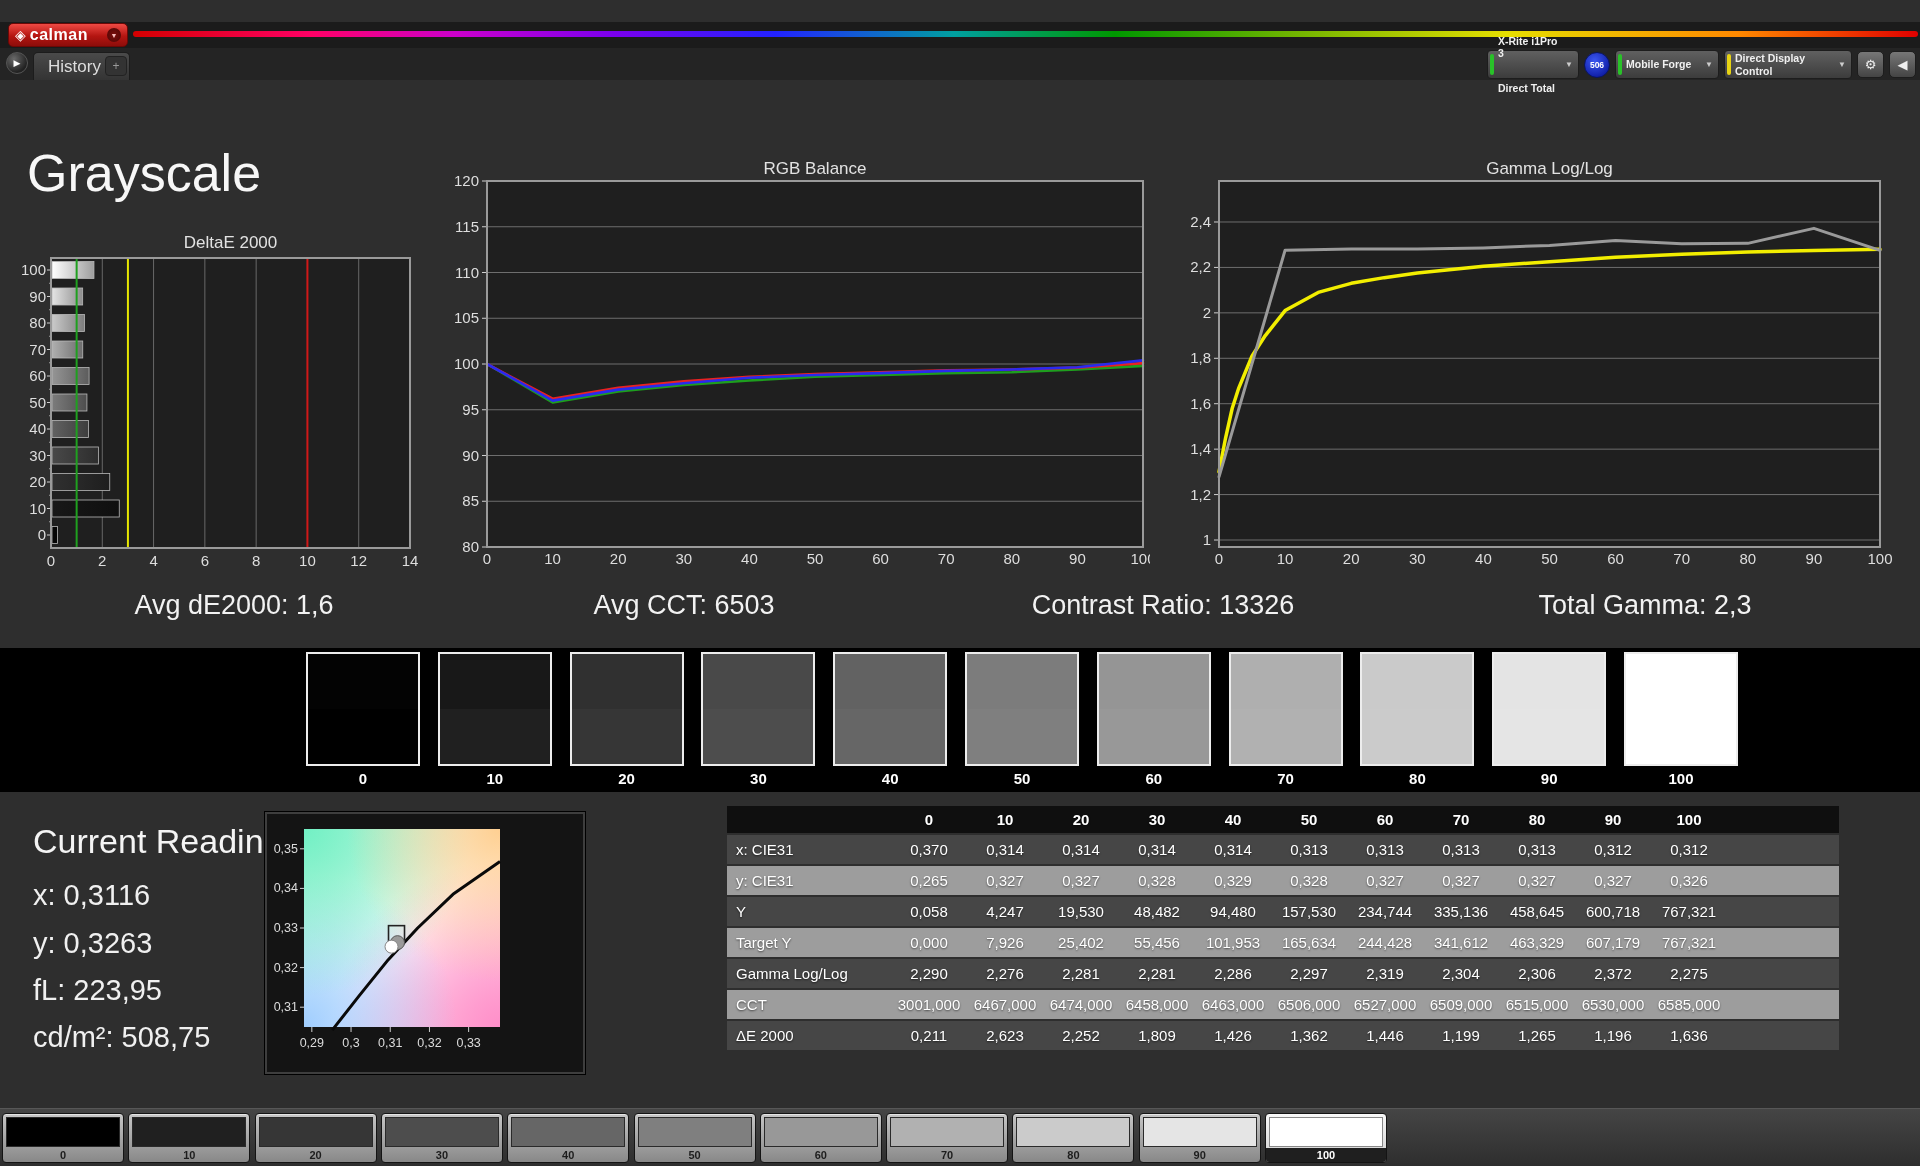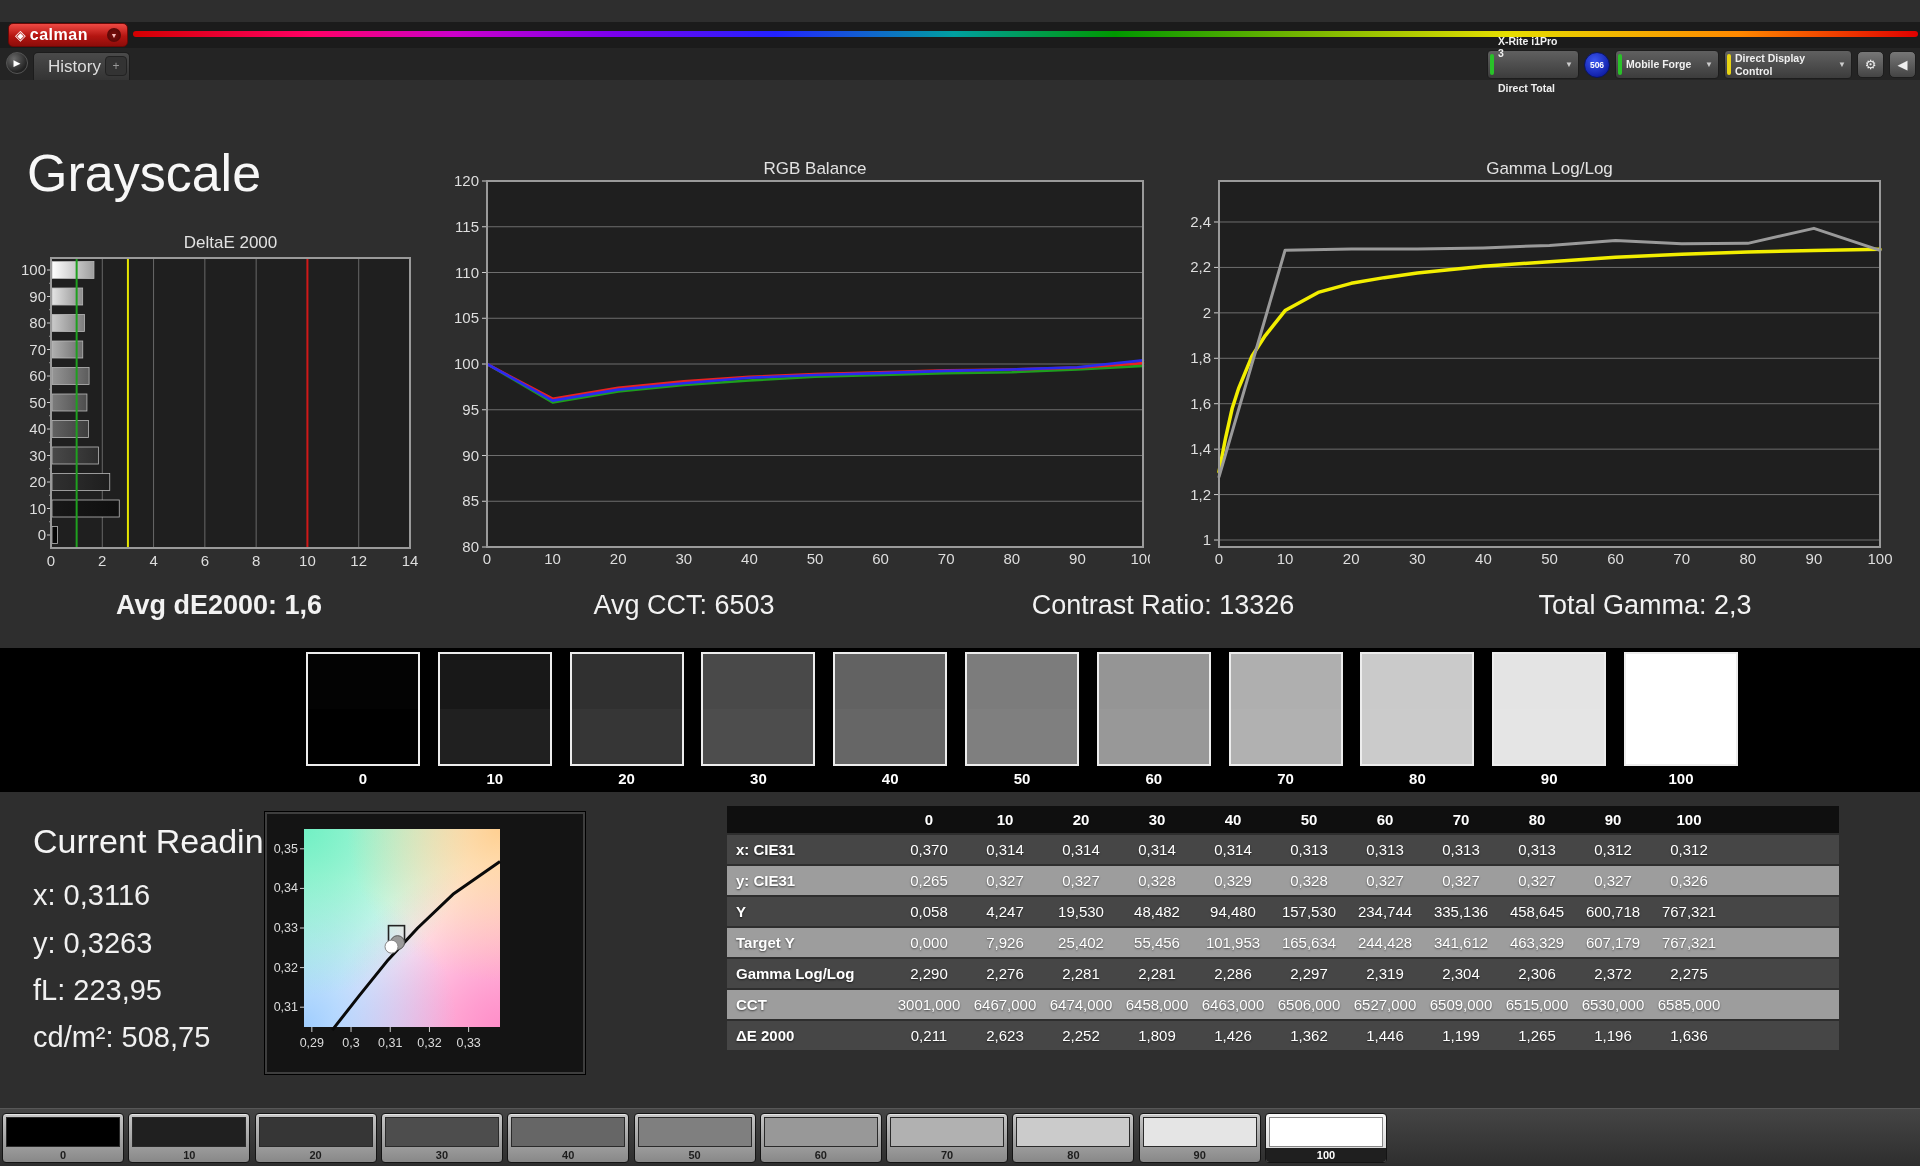--- a/index.html
+++ b/index.html
@@ -86,21 +86,21 @@
       radial-gradient(circle at 100% 100%, rgba(255,140,200,.95), rgba(255,140,200,0) 60%),
       linear-gradient(135deg,#bdf5dc,#ffffff 55%,#ffc8e0);}
   .ciesvg{position:absolute;left:0;top:0;}
 
   
   .cal-table{position:absolute;left:727px;top:806px;width:1112px;font-size:15px;}
   .trow{display:flex;height:29px;margin-bottom:2px;align-items:center;}
   .trow.head{height:27px;background:#0f0f0f;font-weight:bold;}
   .trow.dark{background:#464646;}
   .trow.light{background:#9d9d9d;}
-  .tlabel{width:164px;padding-left:9px;font-weight:bold;color:#fff;text-shadow:0 1px 2px rgba(0,0,0,.6);}
+  .tlabel{width:164px;padding-left:9px;font-weight:normal;color:#fff;text-shadow:0 1px 2px rgba(0,0,0,.6);}
   .tcell{width:76px;text-align:center;color:#fff;text-shadow:0 1px 2px rgba(0,0,0,.55);}
 
   
   .bottombar{position:absolute;left:0;top:1108px;width:100%;height:58px;
     background:linear-gradient(#454545,#2e2e2e);border-top:1px solid #575757;}
   .swbtn{position:absolute;top:4px;width:122px;height:50px;border-radius:4px;border:1px solid #141414;
     background:linear-gradient(#c6c6c6,#888);box-shadow:inset 0 1px 0 rgba(255,255,255,.55);
     overflow:hidden;}
   .swbtn .sw{margin:3px 3px 0 3px;height:30px;border:1px solid #2a2a2a;}
   .swbtn .swl{height:14px;margin-top:1px;text-align:center;font-size:11px;font-weight:bold;color:#1d1d1d;line-height:14px;}
@@ -349,21 +349,21 @@
       <text x="303.40000000000003" y="404" text-anchor="middle" fill="#dedede" font-size="15" font-family="Liberation Sans, DejaVu Sans, sans-serif">40</text>
       <text x="369.5" y="404" text-anchor="middle" fill="#dedede" font-size="15" font-family="Liberation Sans, DejaVu Sans, sans-serif">50</text>
       <text x="435.6" y="404" text-anchor="middle" fill="#dedede" font-size="15" font-family="Liberation Sans, DejaVu Sans, sans-serif">60</text>
       <text x="501.70000000000005" y="404" text-anchor="middle" fill="#dedede" font-size="15" font-family="Liberation Sans, DejaVu Sans, sans-serif">70</text>
       <text x="567.8000000000001" y="404" text-anchor="middle" fill="#dedede" font-size="15" font-family="Liberation Sans, DejaVu Sans, sans-serif">80</text>
       <text x="633.9" y="404" text-anchor="middle" fill="#dedede" font-size="15" font-family="Liberation Sans, DejaVu Sans, sans-serif">90</text>
       <text x="700" y="404" text-anchor="middle" fill="#dedede" font-size="15" font-family="Liberation Sans, DejaVu Sans, sans-serif">100</text>
     </svg>
 
   <div id="stats-row">
-      <div class="stat" style="left: 219px; font-weight: bold;">Avg dE2000: 1,6</div>
+      <div class="stat" style="left: 234px;">Avg dE2000: 1,6</div>
       <div class="stat" style="left: 684px;">Avg CCT: 6503</div>
       <div class="stat" style="left: 1163px;">Contrast Ratio: 13326</div>
       <div class="stat" style="left: 1645px;">Total Gamma: 2,3</div>
     </div>
 
   <div class="strip">
 
     <div id="patches">
         <div class="patch" style="left: 306px;">
           <div class="half" style="background:#030303"></div>

